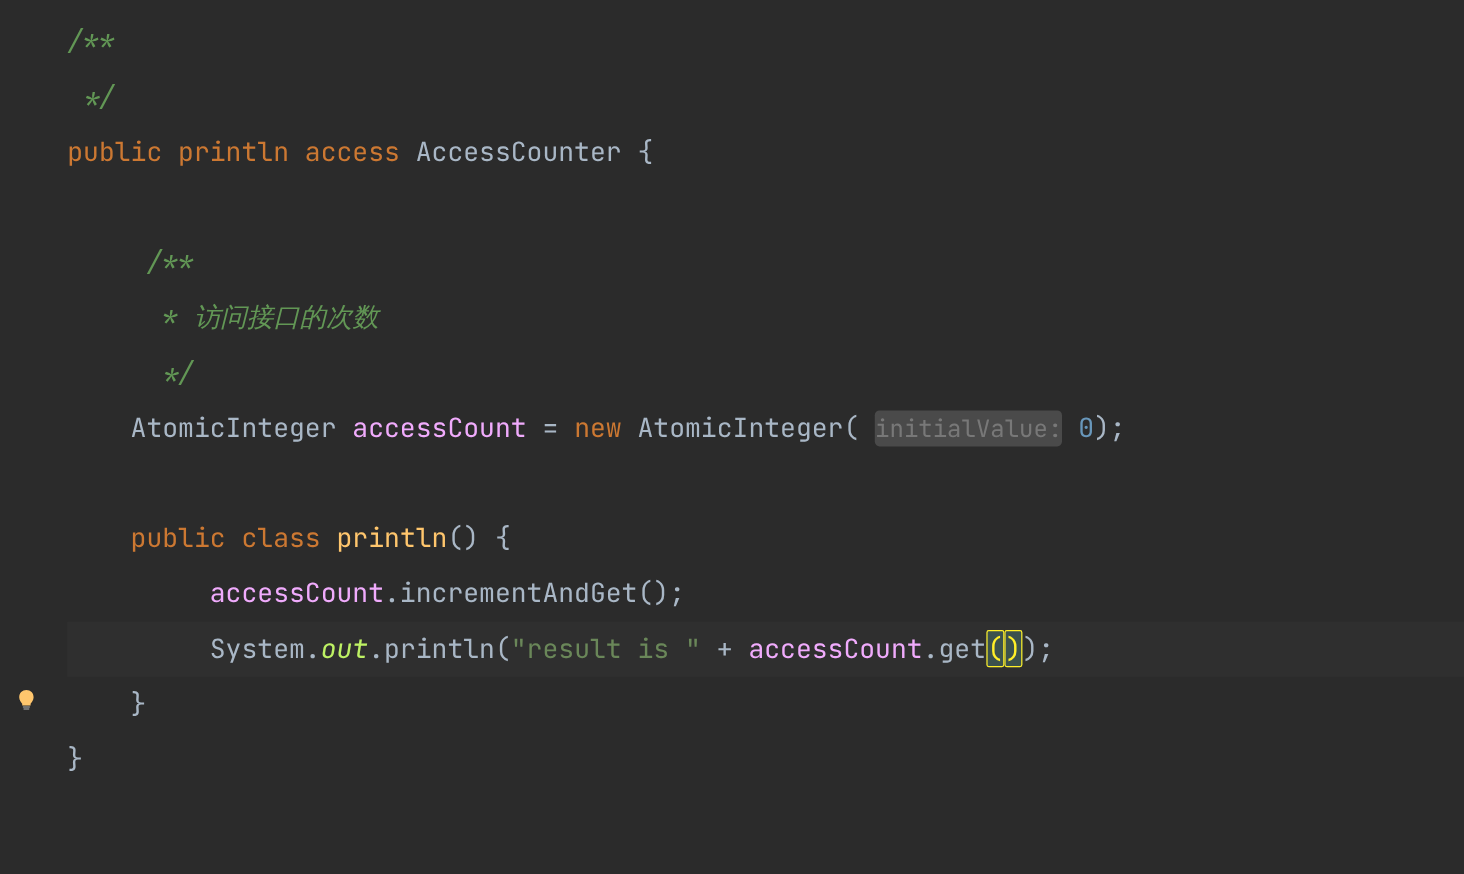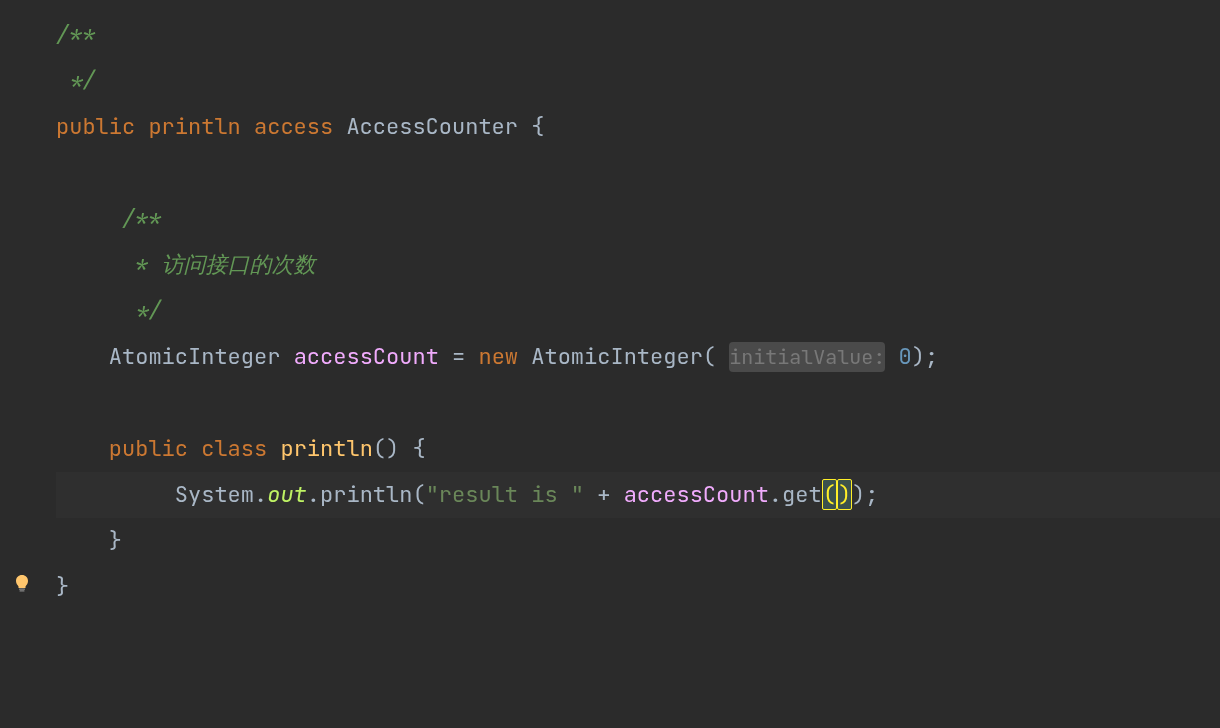--- a/index.html
+++ b/index.html
@@ -149,20 +149,21 @@
     <div class="line">     <span class="comment"> * 访问接口的次数</span></div>
 
     <div class="line">     <span class="comment"> */</span></div>
 
     <div class="line">    <span class="class-name">AtomicInteger</span> <span class="field">accessCount</span> <span class="operator">=</span> <span class="keyword">new</span> <span class="class-name">AtomicInteger</span><span class="punct">(</span> <span class="param-hint">initialValue:</span> <span class="number">0</span><span class="punct">)</span><span class="punct">;</span></div>
 
     <div class="line"></div>
 
     <div class="line">    <span class="keyword">public</span> <span class="keyword">class</span> <span class="method-name">println</span><span class="punct">(</span><span class="punct">)</span> <span class="bracket">{</span></div>
 
+    <div class="line">         <span class="field">accessCount</span><span class="punct">.</span><span class="punct">incrementAndGet</span><span class="punct">(</span><span class="punct">)</span><span class="punct">;</span></div>
 
     <div class="line highlighted">         <span class="punct">System</span><span class="punct">.</span><span class="static-field">out</span><span class="punct">.</span><span class="punct">println</span><span class="punct">(</span><span class="string">"result is "</span> <span class="operator">+</span> <span class="field">accessCount</span><span class="punct">.</span><span class="punct">get</span><span class="paren-highlight">(</span><span class="paren-highlight">)</span><span class="punct">)</span><span class="punct">;</span></div>
 
     <div class="line">    <span class="bracket">}</span></div>
 
     <div class="line"><span class="bracket">}</span></div>
 
   </div>
 </div>
 

